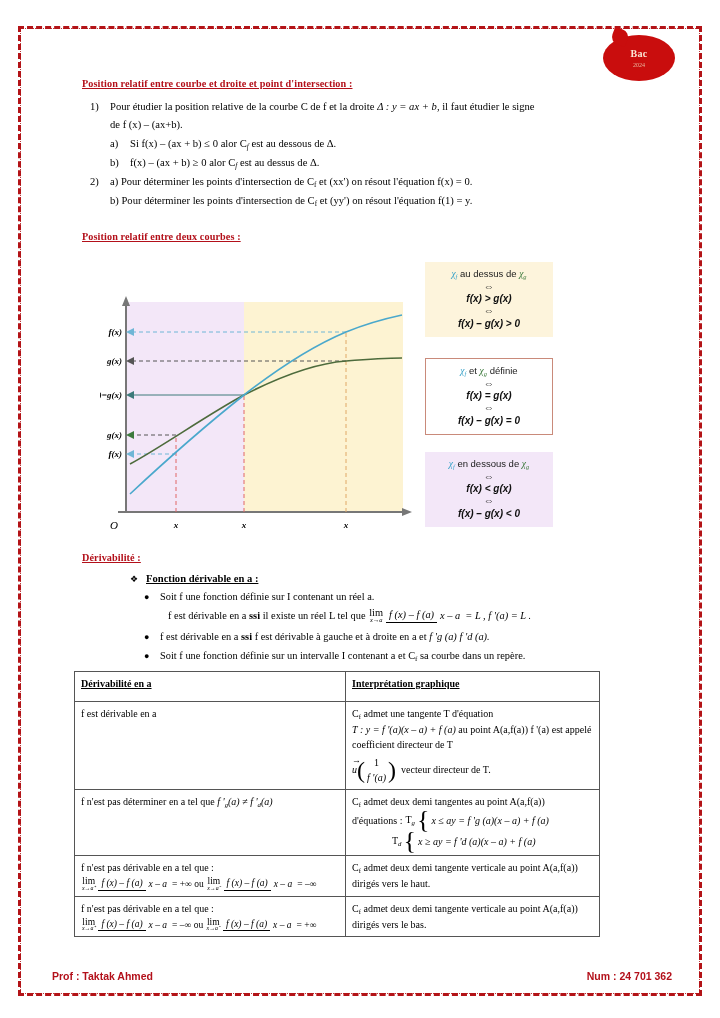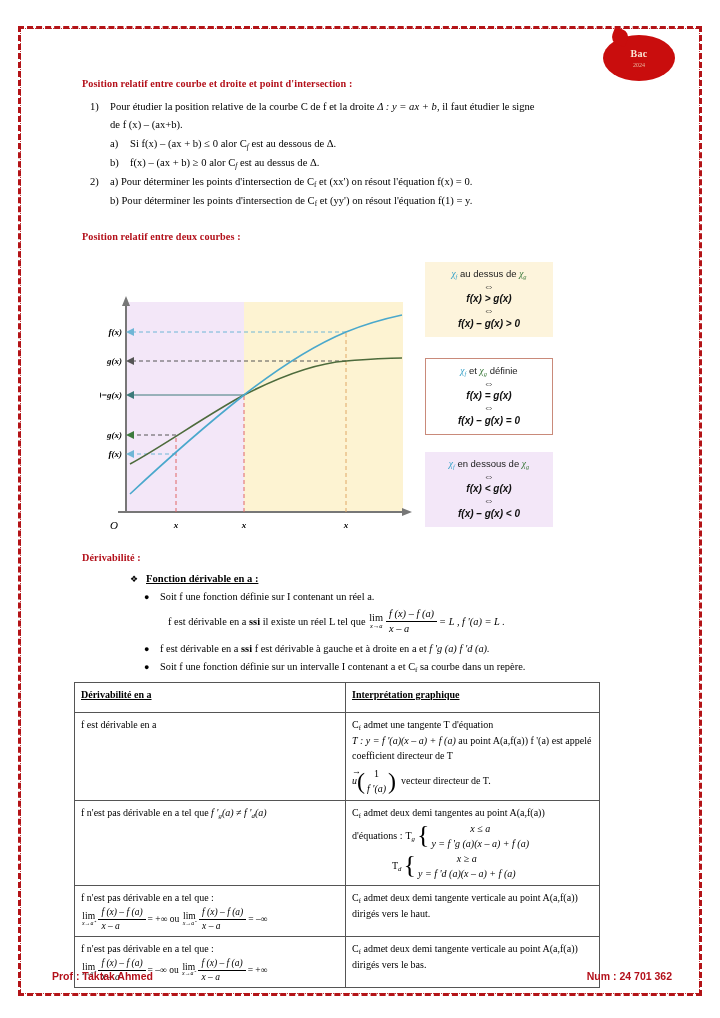--- a/index.html
+++ b/index.html
@@ -92,20 +92,21 @@
     top: 78px;
     width: 620px;
   }
   .sect-title {
     color: #b3101a;
     font-weight: bold;
     font-size: 10.2px;
     font-family: "Liberation Serif", serif;
     margin: 0 0 4px 30px;
     letter-spacing: .1px;
+    text-decoration: underline;
   }
   .body-txt {
     font-size: 10.6px;
     line-height: 1.55;
     font-family: "Liberation Serif", serif;
   }
   .ol-block { margin: 10px 0 0 38px; }
   .li-row { display: flex; align-items: flex-start; margin-bottom: 2px; }
   .li-num { width: 20px; flex: 0 0 20px; }
   .li-txt { flex: 1; }
@@ -158,21 +159,21 @@
   .bullet-list { margin-left: 78px; }
   .b-diamond { display: flex; align-items: baseline; margin-bottom: 5px; }
   .b-diamond .gl { width: 16px; flex: 0 0 16px; font-size: 9px; }
   .b-diamond .t { font-weight: bold; text-decoration: underline; font-size: 10.6px; }
   .b-dot { display: flex; align-items: baseline; margin-bottom: 3px; }
   .b-dot .gl { width: 16px; flex: 0 0 16px; font-size: 9px; line-height: 1; }
   .b-dot .t { font-size: 10.4px; line-height: 1.5; flex: 1; }
   .sub-line { margin: 2px 0 6px 38px; font-size: 10.4px; display: flex; align-items: center; flex-wrap: wrap; }
 
   
-  .frac { display: inline-flex; flex-direction: column; vertical-align: middle; margin: 0 2px; }
+  .frac { display: inline-flex; flex-direction: row; vertical-align: middle; text-align: center; margin: 0 2px; }
   .frac .num { border-bottom: 1px solid #000; padding: 0 3px 1px; line-height: 1.15; }
   .frac .den { padding: 1px 3px 0; line-height: 1.15; }
   .lim { display: inline-flex; flex-direction: column; align-items: center; vertical-align: middle; margin: 0 1px; }
   .lim .l1 { line-height: 1; }
   .lim .l2 { font-size: .62em; line-height: 1; margin-top: -1px; }
 
   
   table.dtab {
     border-collapse: collapse;
     width: 526px;
@@ -183,21 +184,21 @@
   table.dtab td {
     border: 1px solid #555;
     padding: 4px 6px;
     vertical-align: top;
     line-height: 1.5;
   }
   table.dtab td.c1 { width: 258px; }
   table.dtab tr.hdr td { font-weight: bold; text-decoration: underline; border-bottom: 1px solid #555; padding-bottom: 10px; }
   .brace-row { display: flex; align-items: center; }
   .brace { font-size: 26px; line-height: .8; margin: 0 2px; font-family: "Liberation Serif", serif; }
-  .brace-stack { display: inline-flex; flex-direction: column; }
+  .brace-stack { display: inline-flex; flex-direction: row; }
   .vecpar { display: inline-flex; align-items: center; }
   .vecpar .par { font-size: 24px; line-height: .75; }
   .vecstack { display: inline-flex; flex-direction: column; align-items: center; padding: 0 2px; }
   .overvec { position: relative; display: inline-block; font-style: italic; }
   .overvec::before { content: "\2192"; position: absolute; top: -8px; left: 0; font-size: 9px; font-style: normal; }
 
   
   .footer {
     position: absolute;
     left: 52px;
@@ -432,21 +433,21 @@
               <span class="mi">f '(a)</span>
             </span>
             <span class="par">)</span>
             <span style="margin-left:5px">vecteur directeur de T.</span>
           </div>
         </td>
       </tr>
 
       <tr>
         <td class="c1">
-          <span>f n'est pas dérivable en a tel que</span>
+          <span>f n'est pas déterminer en a tel que</span>
           <span class="mi">f '<span class="sub">g</span>(a) ≠ f '<span class="sub">d</span>(a)</span>
         </td>
         <td>
           <div>
             <span>C</span><span class="sub">f</span>
             <span>admet deux demi tangentes au point A(a,f(a))</span>
           </div>
           <div class="brace-row">
             <span>d'équations :</span>
             <span style="margin-left:3px">T<span class="sub mi">g</span></span>

